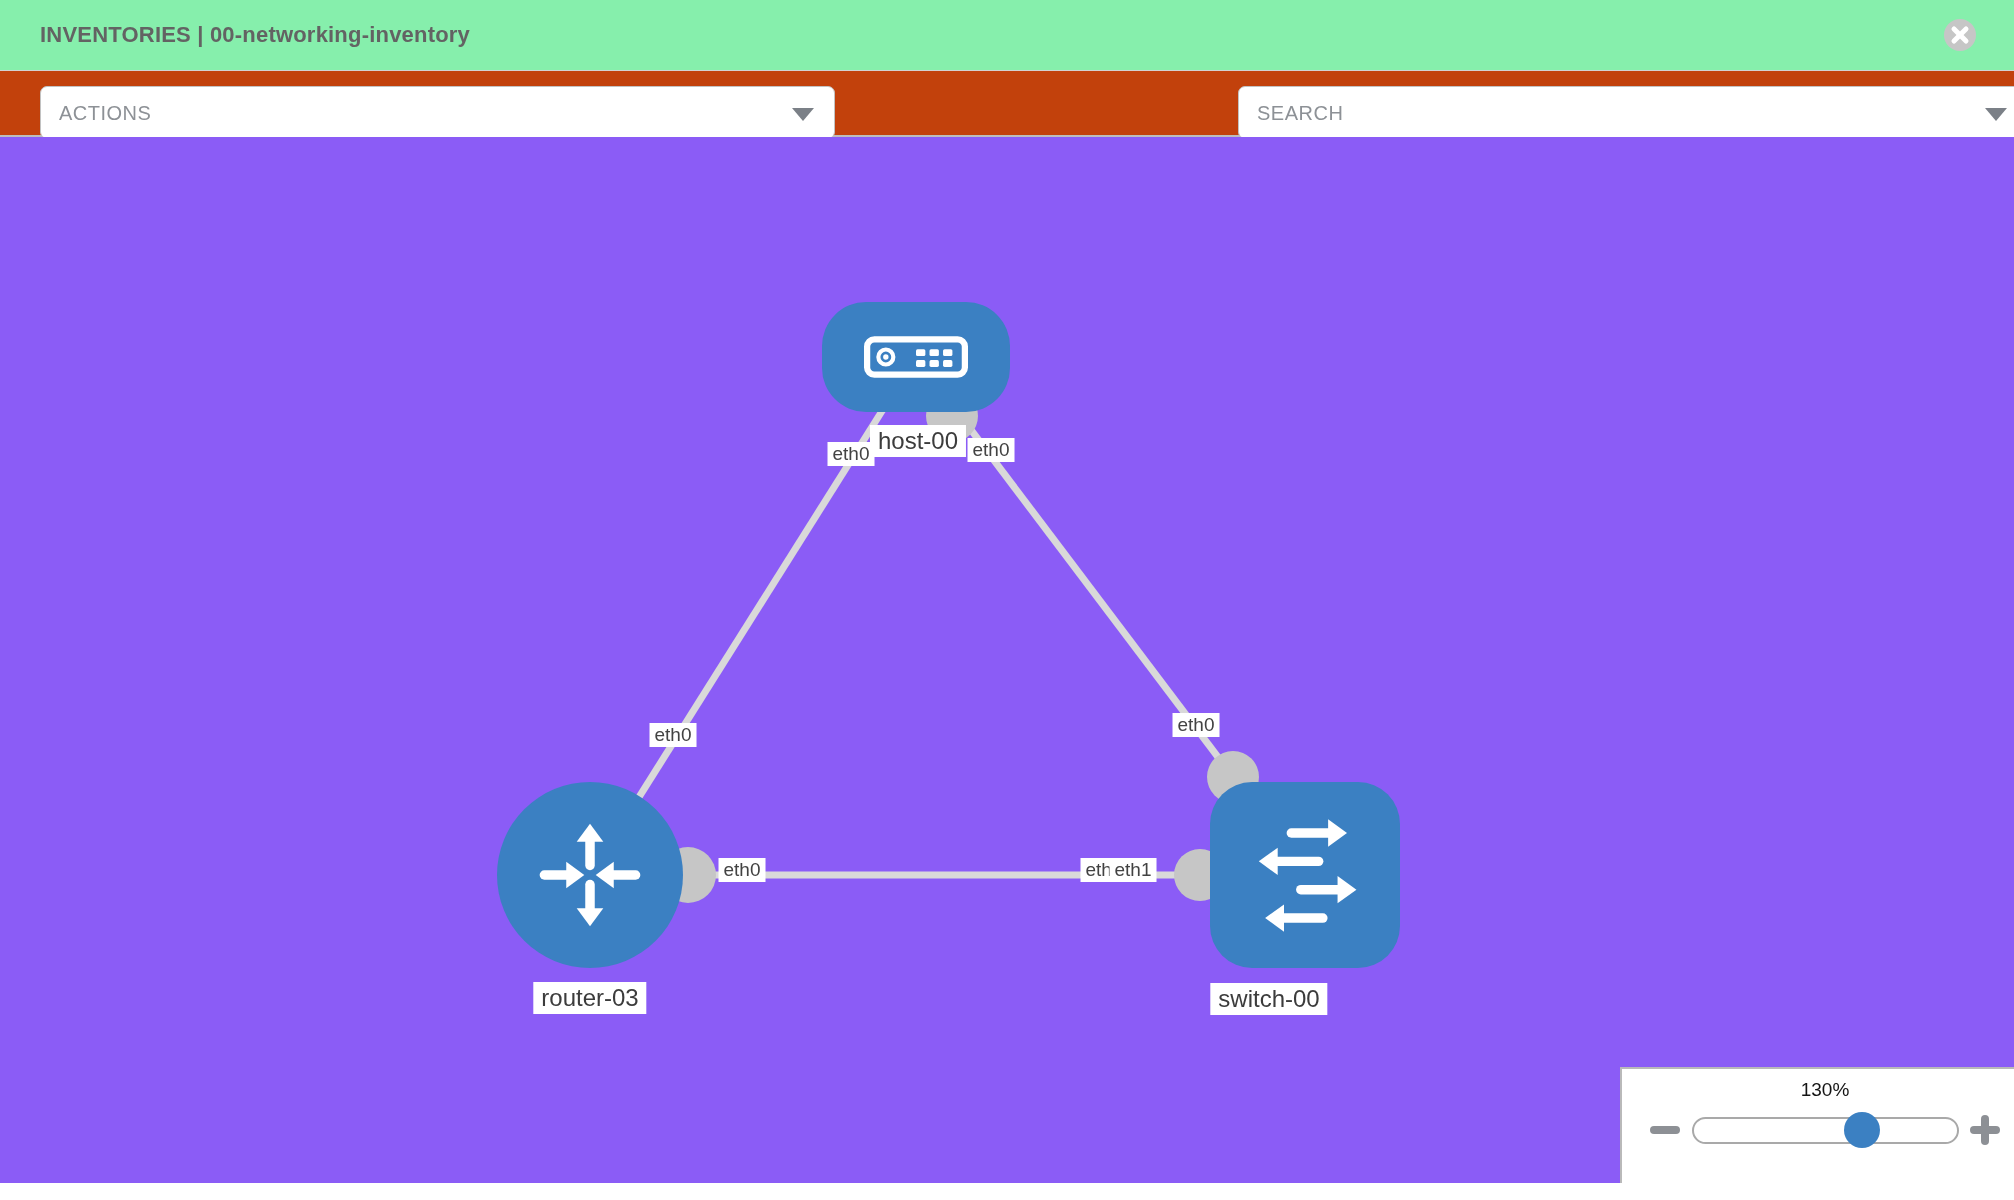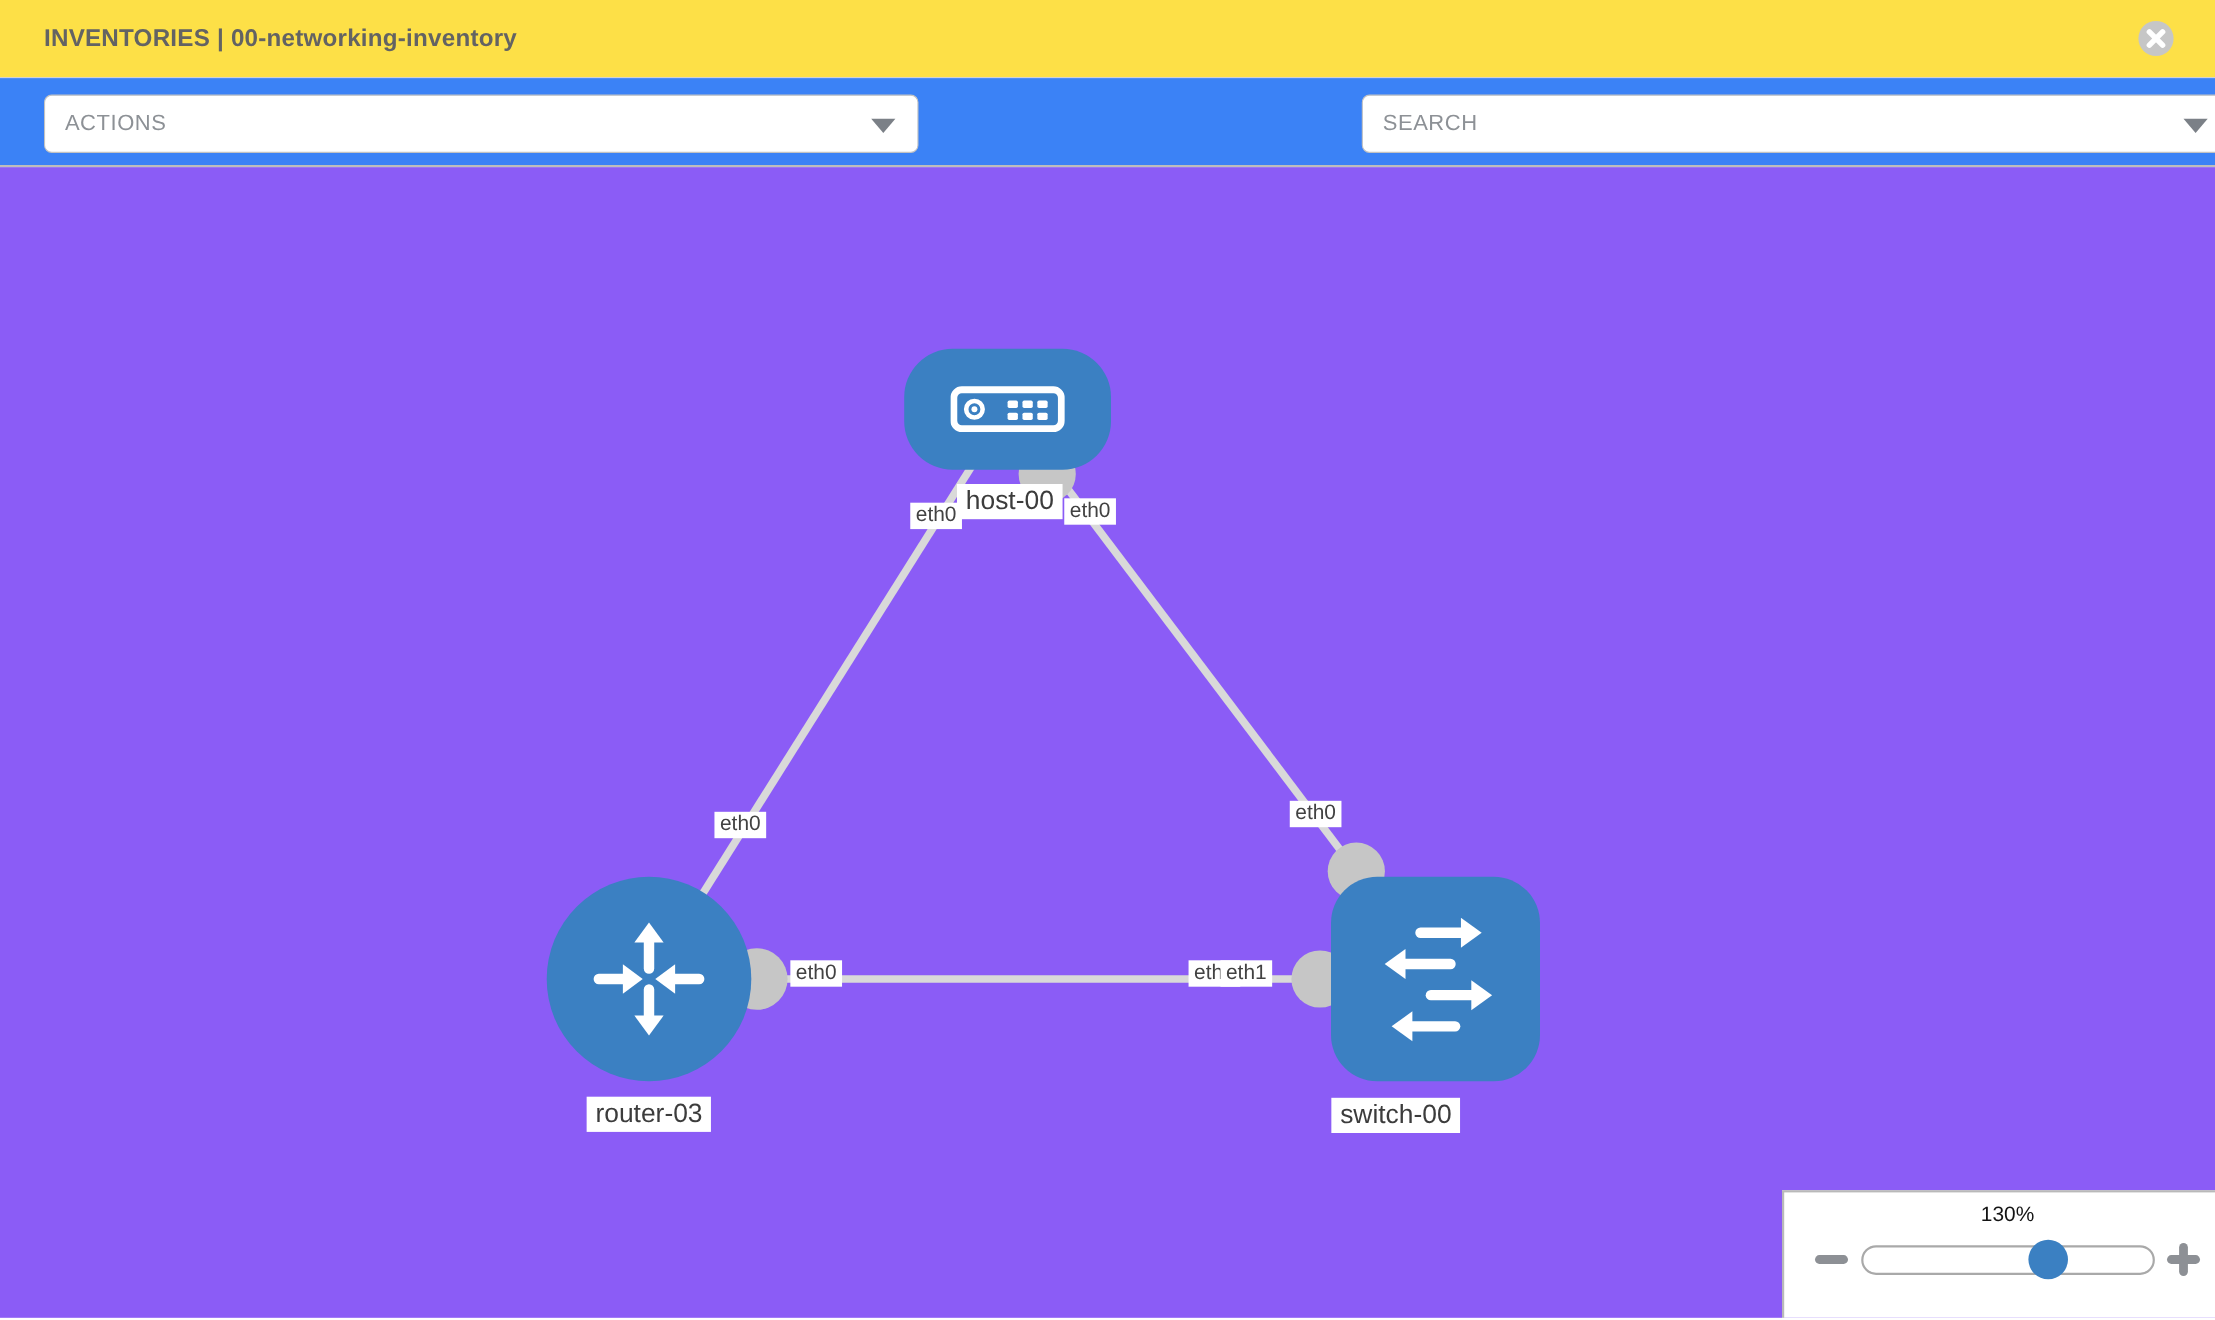--- a/index.html
+++ b/index.html
@@ -1,28 +1,28 @@
 <!DOCTYPE html>
 <html><head>
 <meta charset="utf-8">
 <style>
   * { margin:0; padding:0; box-sizing:border-box; }
   html,body { width:2014px; height:1200px; overflow:hidden;
               font-family:"Liberation Sans", sans-serif; background:#fff; }
 
   
-  .header { position:relative; height:71px; background:#fde047;
+  .header { position:relative; height:71px; background:#86efac;
             border-bottom:1px solid #d2d2d2; }
   .page-title { position:absolute; left:40px; top:50%; transform:translateY(-50%);
                 font-size:22px; font-weight:700; color:#636363; letter-spacing:.2px; }
   .close-btn { position:absolute; left:1943px; top:18px; width:34px; height:34px;
                border:none; background:transparent; cursor:pointer; padding:0; }
 
   
-  .toolbar { position:relative; height:81px; background:#3b82f6;
+  .toolbar { position:relative; height:66px; background:#c2410c;
              border-bottom:2px solid #bdbdbd; }
   .combo { position:absolute; top:15px; height:53px; background:#fff;
            border:1px solid #c2c2c2; border-radius:7px; cursor:pointer; }
   .combo-label { position:absolute; left:18px; top:50%; transform:translateY(-50%);
                  font-size:20px; color:#8d9196; letter-spacing:.5px; }
   .caret { position:absolute; right:20px; top:50%; margin-top:-5px;
            width:0; height:0; border-left:11px solid transparent;
            border-right:11px solid transparent; border-top:13px solid #7b8087; }
   .combo-actions { left:40px; width:795px; }
   .combo-search  { left:1238px; width:790px; }

